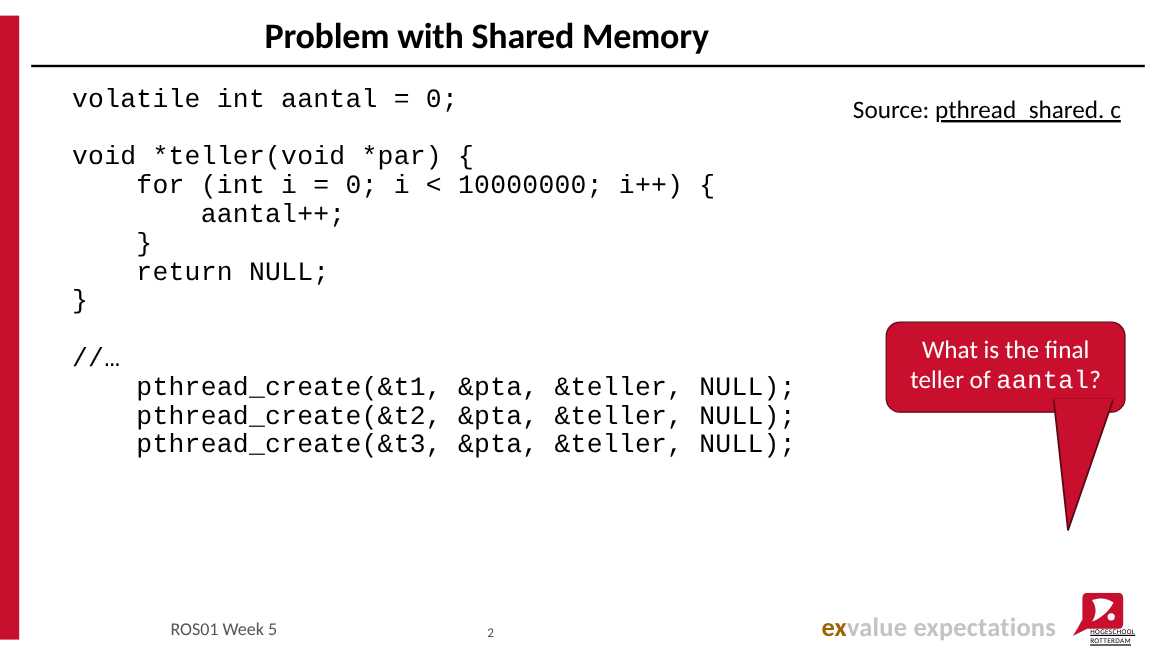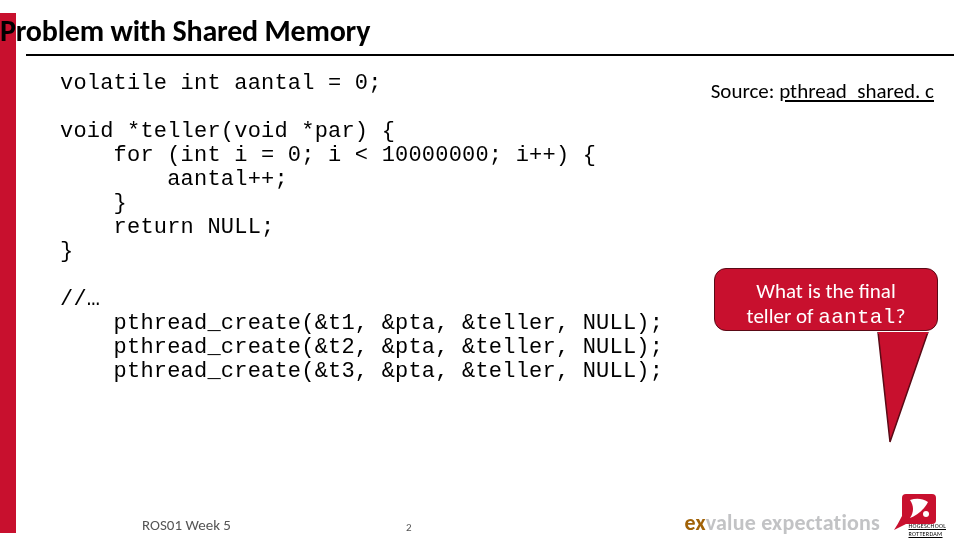--- a/index.html
+++ b/index.html
@@ -12,20 +12,21 @@
   }
   .redbar {
     position: absolute;
     left: 0; top: 13px; width: 16px; height: 520px;
     background: #c8102e;
   }
   .title {
     position: absolute;
     left: 0; top: 12px;
     width: 811px;
+    text-align: center;
     font-size: 30px;
     font-weight: 700;
     color: #000;
     letter-spacing: -0.2px;
   }
   .hr {
     position: absolute;
     left: 26px; right: 6px; top: 54px;
     height: 0;
     border-top: 2.5px solid #000;
@@ -45,26 +46,26 @@
   .source {
     position: absolute;
     right: 26px; top: 78px;
     font-size: 21px;
     color: #000;
   }
   .source .file { text-decoration: underline; }
   .callout {
     position: absolute;
     right: 22px; top: 268px;
-    width: 224px;
+    width: 200px;
     background: #c8102e;
     color: #fff;
     border-radius: 12px;
     border: 1.5px solid #5a0a16;
-    padding: 10px 12px 0 12px;
+    padding: 10px 12px 12px 12px;
     text-align: center;
     font-size: 21px;
     line-height: 25px;
   }
   .callout .mono { font-family: Consolas, "Courier New", monospace; letter-spacing: 0.3px; }
   .callout-tail {
     position: absolute;
     right: 92px; top: 332px;
     width: 0; height: 0;
   }

